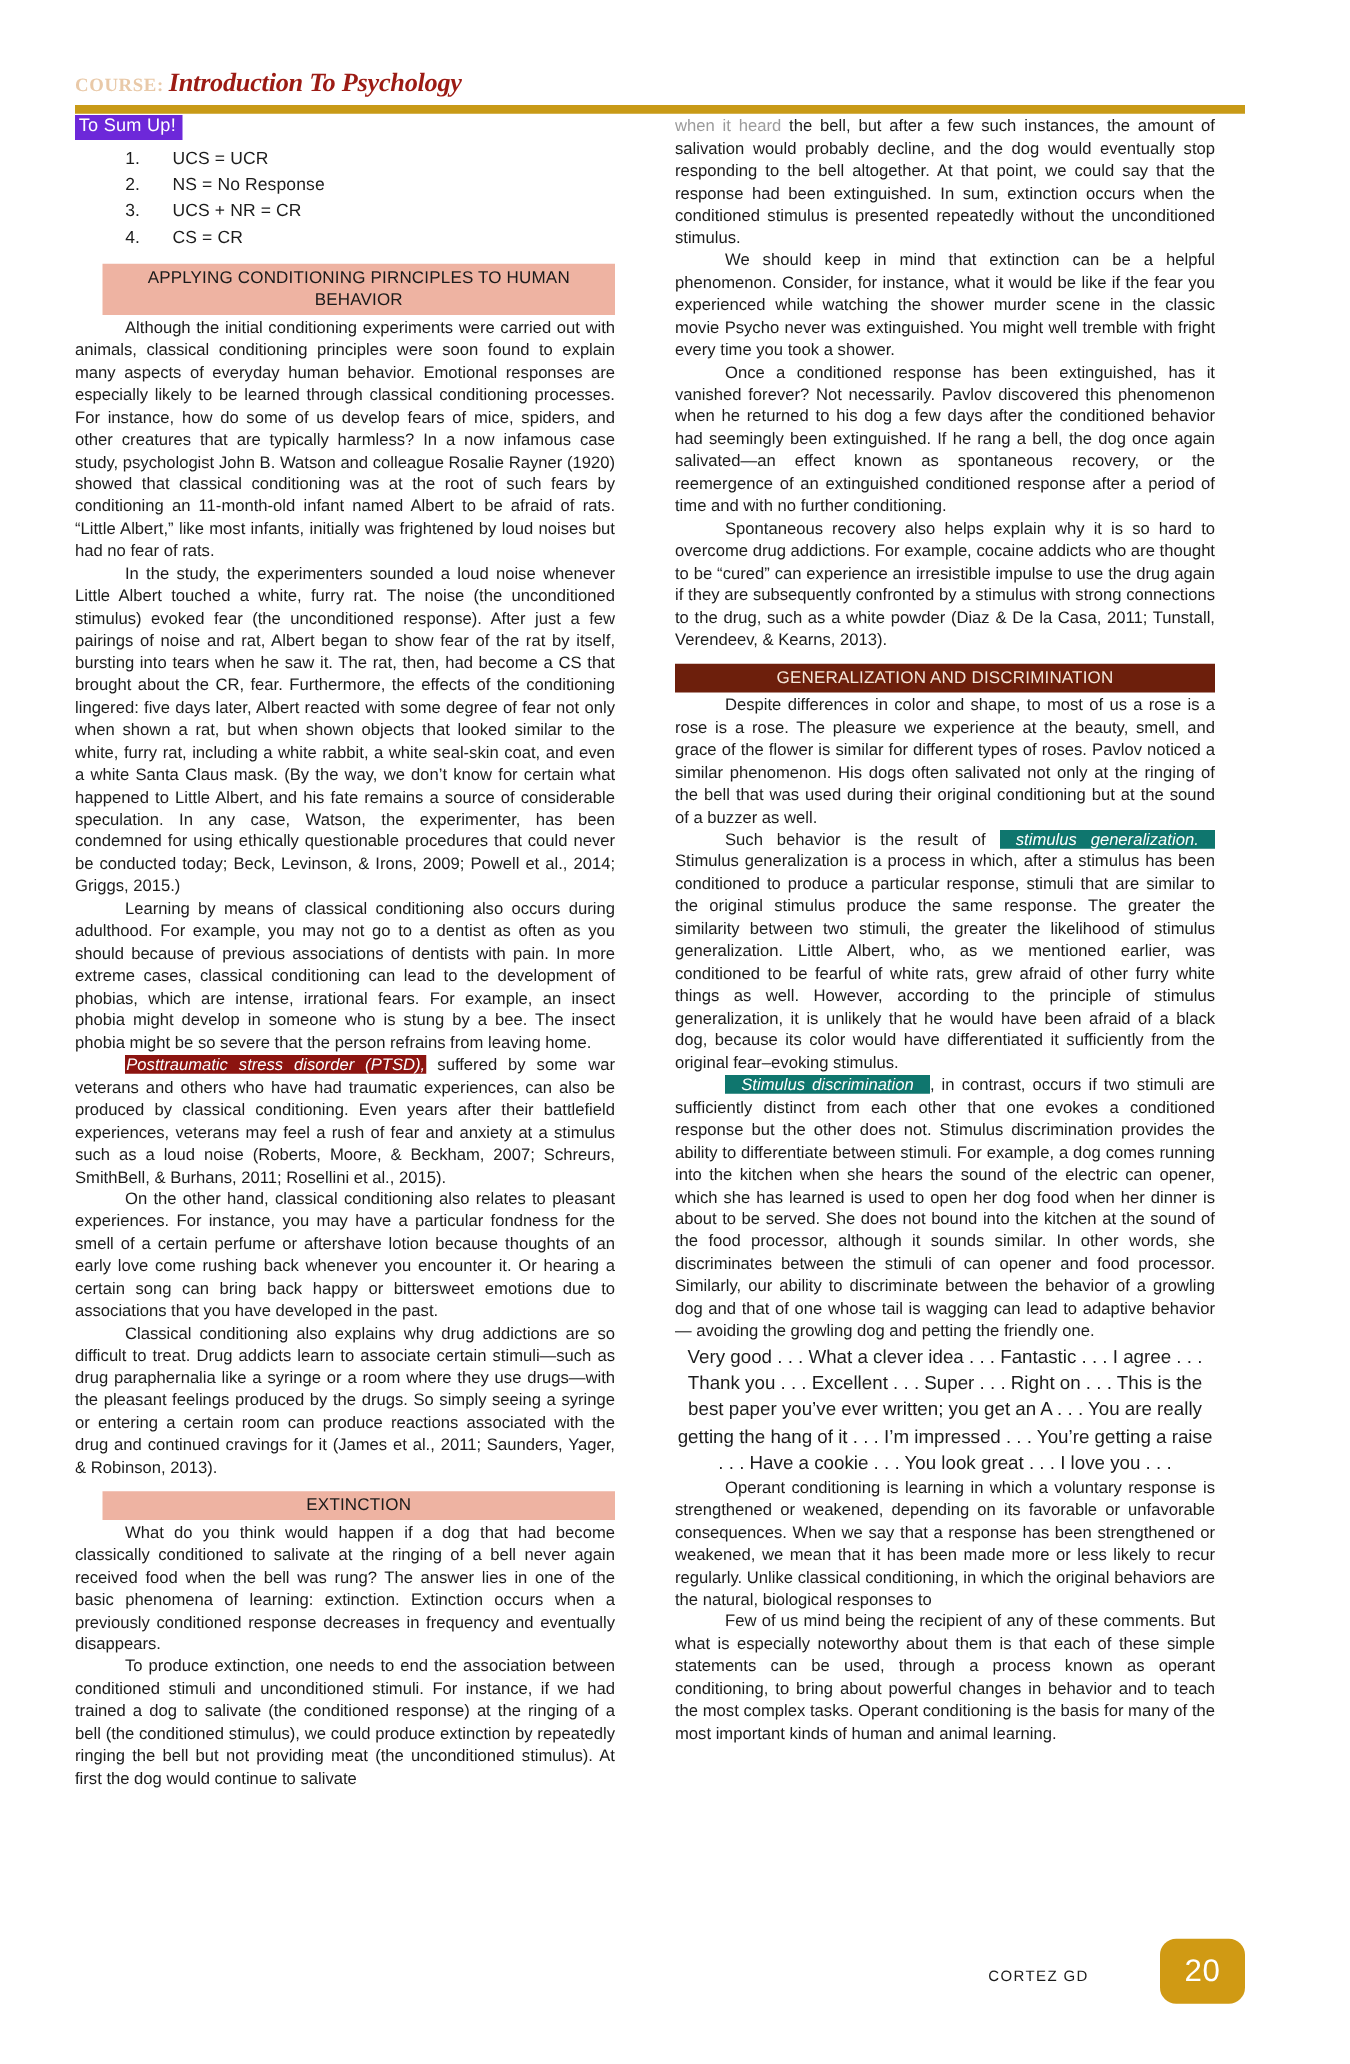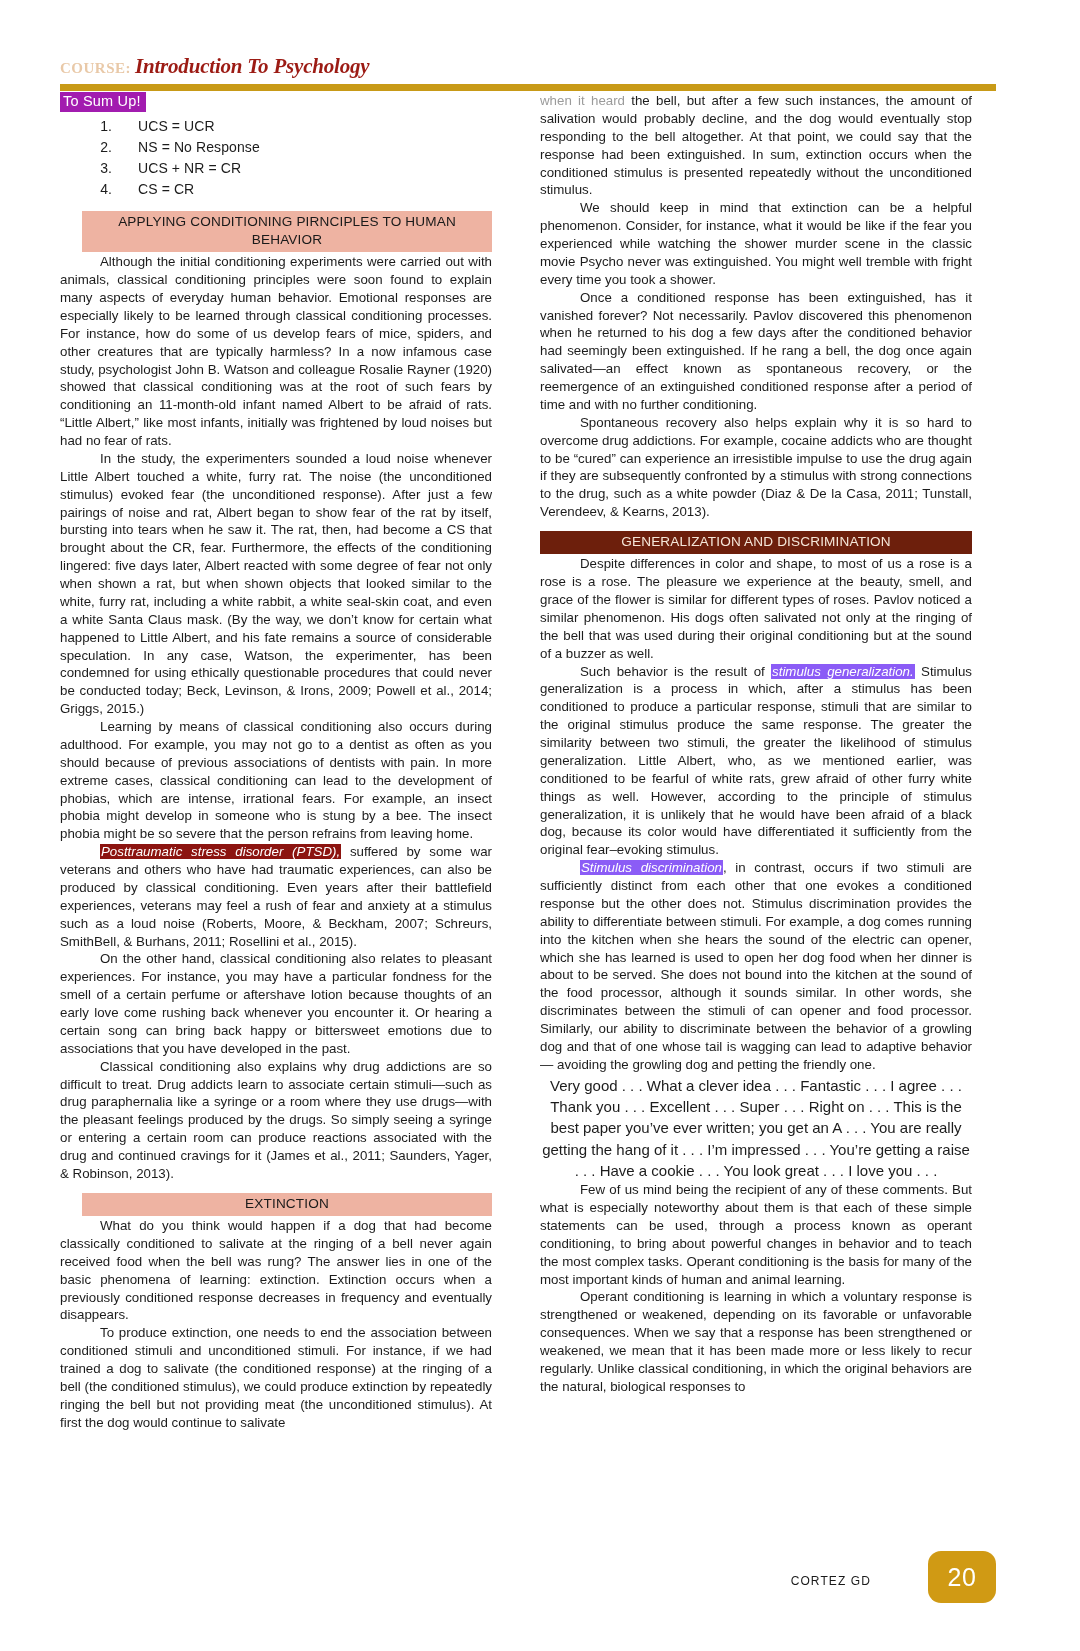--- a/index.html
+++ b/index.html
@@ -74,21 +74,21 @@
     margin: 0;
     text-indent: 40px;
     text-align: justify;
     hyphens: none;
   }
   p.noindent { text-indent: 0; }
 
   
   .sumup-tag {
     display: inline-block;
-    background: #a21caf;
+    background: #6d28d9;
     color: #ffffff;
     font-size: 14.5px;
     padding: 1px 5px 2px 3px;
     line-height: 1.15;
     letter-spacing: 0.2px;
   }
   ol.sumlist {
     margin: 4px 0 0 0;
     padding-left: 56px;
     font-size: 14px;
@@ -123,24 +123,24 @@
   }
 
   
   .hl-red {
     background: #8c1410;
     color: #ffffff;
     font-style: italic;
     padding: 0 1px;
   }
   .hl-green {
-    background: #8b5cf6;
+    background: #0f766e;
     color: #ffffff;
     font-style: italic;
-    padding: 0 1px;
+    padding: 0 13px;
   }
   .faded { color: #9b9b9b; }
 
   
   .quote {
     text-align: center;
     text-indent: 0;
     font-size: 15px;
     line-height: 1.42;
     margin-top: 1px;
@@ -216,20 +216,20 @@
     <p>Spontaneous recovery also helps explain why it is so hard to overcome drug addictions. For example, cocaine addicts who are thought to be “cured” can experience an irresistible impulse to use the drug again if they are subsequently confronted by a stimulus with strong connections to the drug, such as a white powder (Diaz &amp; De la Casa, 2011; Tunstall, Verendeev, &amp; Kearns, 2013).</p>
 
     <div class="banner banner-maroon">GENERALIZATION AND DISCRIMINATION</div>
 
     <p>Despite differences in color and shape, to most of us a rose is a rose is a rose. The pleasure we experience at the beauty, smell, and grace of the flower is similar for different types of roses. Pavlov noticed a similar phenomenon. His dogs often salivated not only at the ringing of the bell that was used during their original conditioning but at the sound of a buzzer as well.</p>
     <p><span>Such behavior is the result of </span><span class="hl-green">stimulus generalization.</span><span> Stimulus generalization is a process in which, after a stimulus has been conditioned to produce a particular response, stimuli that are similar to the original stimulus produce the same response. The greater the similarity between two stimuli, the greater the likelihood of stimulus generalization. Little Albert, who, as we mentioned earlier, was conditioned to be fearful of white rats, grew afraid of other furry white things as well. However, according to the principle of stimulus generalization, it is unlikely that he would have been afraid of a black dog, because its color would have differentiated it sufficiently from the original fear–evoking stimulus.</span></p>
     <p><span class="hl-green">Stimulus discrimination</span><span>, in contrast, occurs if two stimuli are sufficiently distinct from each other that one evokes a conditioned response but the other does not. Stimulus discrimination provides the ability to differentiate between stimuli. For example, a dog comes running into the kitchen when she hears the sound of the electric can opener, which she has learned is used to open her dog food when her dinner is about to be served. She does not bound into the kitchen at the sound of the food processor, although it sounds similar. In other words, she discriminates between the stimuli of can opener and food processor. Similarly, our ability to discriminate between the behavior of a growling dog and that of one whose tail is wagging can lead to adaptive behavior— avoiding the growling dog and petting the friendly one.</span></p>
 
 
     <p class="quote">Very good . . . What a clever idea . . . Fantastic . . . I agree . . . Thank you . . . Excellent . . . Super . . . Right on . . . This is the best paper you’ve ever written; you get an A . . . You are really getting the hang of it . . . I’m impressed . . . You’re getting a raise . . . Have a cookie . . . You look great . . . I love you . . .</p>
+    <p>Operant conditioning is learning in which a voluntary response is strengthened or weakened, depending on its favorable or unfavorable consequences. When we say that a response has been strengthened or weakened, we mean that it has been made more or less likely to recur regularly. Unlike classical conditioning, in which the original behaviors are the natural, biological responses to</p>
     <p>Few of us mind being the recipient of any of these comments. But what is especially noteworthy about them is that each of these simple statements can be used, through a process known as operant conditioning, to bring about powerful changes in behavior and to teach the most complex tasks. Operant conditioning is the basis for many of the most important kinds of human and animal learning.</p>
-    <p>Operant conditioning is learning in which a voluntary response is strengthened or weakened, depending on its favorable or unfavorable consequences. When we say that a response has been strengthened or weakened, we mean that it has been made more or less likely to recur regularly. Unlike classical conditioning, in which the original behaviors are the natural, biological responses to</p>
   </div>
 
   <div class="footer-name">CORTEZ GD</div>
   <div class="page-badge">20</div>
 
 </div>
 
 </body></html>

